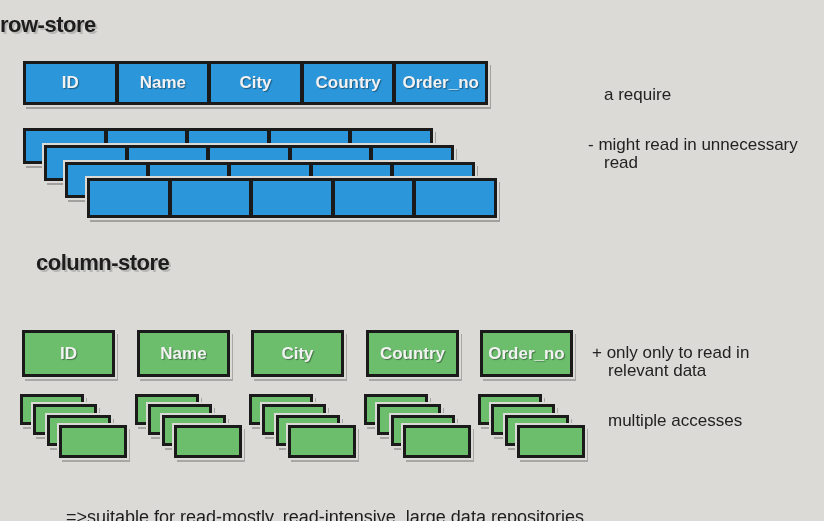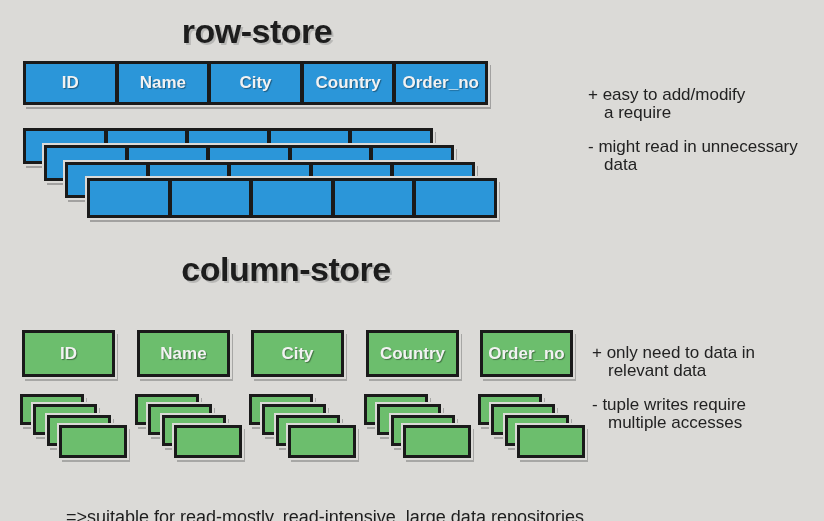--- a/index.html
+++ b/index.html
@@ -10,22 +10,22 @@
     --title:#1d1d1d;
     --body:#222222;
     --label:#f2f2f2;
   }
   html,body{margin:0;padding:0;background:var(--bg);}
   .canvas{
     position:relative;width:824px;height:521px;background:var(--bg);
     font-family:"Liberation Sans",sans-serif;overflow:hidden;
   }
   .title{
-    position:absolute;font-weight:bold;font-size:34px;color:var(--title);
-    text-align:center;letter-spacing:-0.5px;
+    position:absolute;font-weight:bold;font-size:22px;color:var(--title);
+    letter-spacing:-0.5px;
     text-shadow:2px 2px 0 rgba(140,140,140,0.45);
   }
   .row-title{left:0;top:12px;width:514px;}
   .col-title{left:36px;top:250px;width:500px;}
   .bar{
     position:absolute;display:flex;gap:4px;box-sizing:border-box;
     background:var(--outline);border:3px solid var(--outline);
     box-shadow:0 0 0 2px var(--bg),3px 4px 0 rgba(115,115,115,0.55);
   }
   .bar .cell{flex:1;background:var(--blue);}
@@ -40,21 +40,21 @@
     box-shadow:0 0 0 2px var(--bg),3px 4px 0 rgba(115,115,115,0.5);
   }
   .gheader{
     display:flex;align-items:center;justify-content:center;
     color:var(--label);font-weight:bold;font-size:17px;
     text-shadow:1px 1px 1px rgba(0,0,0,0.4);
   }
   .annot{
     position:absolute;font-size:17px;line-height:18px;color:var(--body);
   }
-  .annot .item + .item{margin-top:16px;}
+  .annot .item + .item{margin-top:32px;}
   .annot .cont{padding-left:16px;}
   .footer-note{
     position:absolute;left:66px;top:507px;font-size:18px;color:var(--title);
   }
 </style>
 </head>
 <body>
 
 <div class="canvas">
 
@@ -94,26 +94,25 @@
         <div class="cell"></div>
         <div class="cell"></div>
         <div class="cell"></div>
         <div class="cell"></div>
         <div class="cell"></div>
       </div>
     </div>
 
   <div class="annot" id="rowAnnot" style="left:588px;top:86px;width:236px;">
       <div class="item">
-        <div>+ easy to add/modify</div>
         <div class="cont">a require</div>
       </div>
       <div class="item">
         <div>- might read in unnecessary</div>
-        <div class="cont">data</div>
+        <div class="cont">read</div>
       </div>
     </div>
 
   <div class="title col-title">column-store</div>
 
   <div id="colHeaders">
       <div class="gbox gheader" style="left: 22px; top: 330px; width: 93px; height: 47px;">ID</div>
       <div class="gbox gheader" style="left: 137px; top: 330px; width: 93px; height: 47px;">Name</div>
       <div class="gbox gheader" style="left: 251px; top: 330px; width: 93px; height: 47px;">City</div>
       <div class="gbox gheader" style="left: 366px; top: 330px; width: 93px; height: 47px;">Country</div>
@@ -138,24 +137,23 @@
       <div class="gbox" style="left: 391px; top: 415px; width: 64px; height: 31px;"></div>
       <div class="gbox" style="left: 403px; top: 425px; width: 68px; height: 33px;"></div>
       <div class="gbox" style="left: 478px; top: 394px; width: 64px; height: 31px;"></div>
       <div class="gbox" style="left: 491px; top: 404px; width: 64px; height: 31px;"></div>
       <div class="gbox" style="left: 505px; top: 415px; width: 64px; height: 31px;"></div>
       <div class="gbox" style="left: 517px; top: 425px; width: 68px; height: 33px;"></div>
     </div>
 
   <div class="annot" id="colAnnot" style="left:592px;top:344px;width:232px;">
       <div class="item">
-        <div>+ only need to data in</div>
+        <div>+ only only to read in</div>
         <div class="cont">relevant data</div>
       </div>
       <div class="item">
-        <div>- tuple writes require</div>
         <div class="cont">multiple accesses</div>
       </div>
     </div>
 
   <div class="footer-note">=&gt;suitable for read-mostly, read-intensive, large data repositories</div>
 
 </div>
 
 </body></html>

